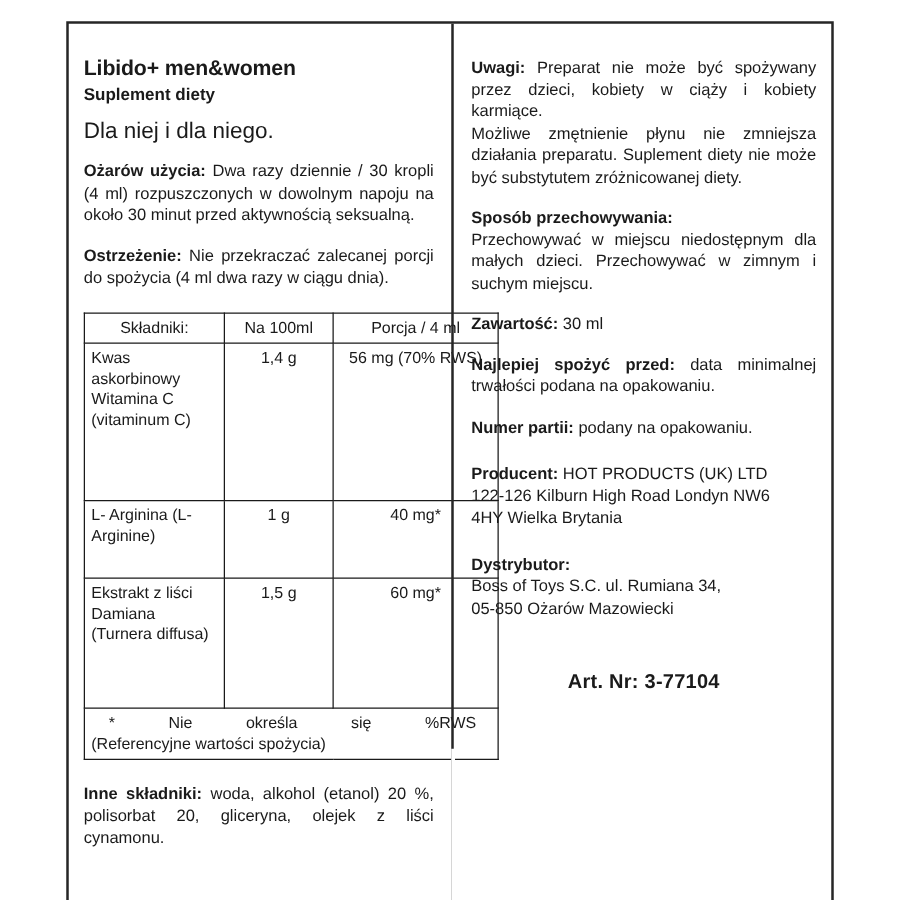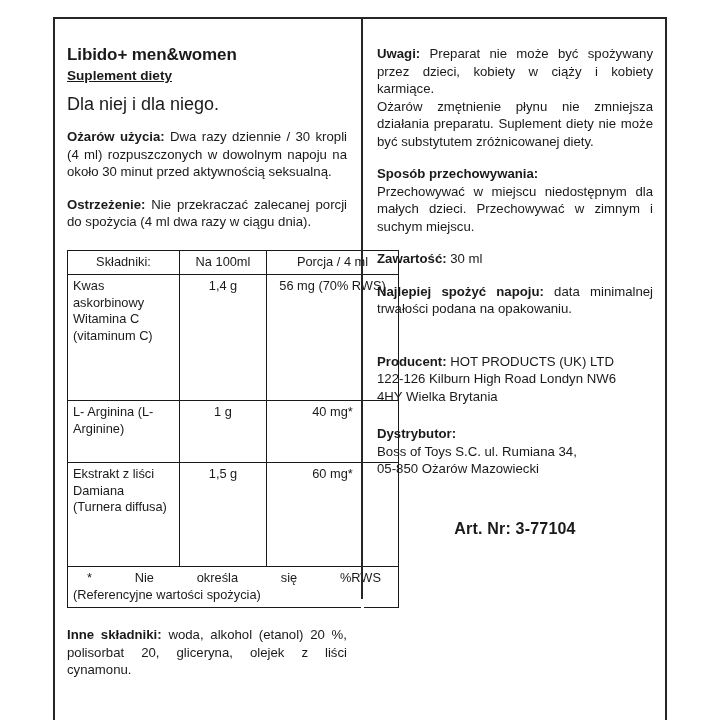--- a/index.html
+++ b/index.html
@@ -71,21 +71,20 @@
     font-weight: bold;
     line-height: 20px;
     margin: 0;
     letter-spacing: -0.1px;
   }
   .subtitle {
     font-size: 13.6px;
     font-weight: bold;
     line-height: 17px;
     margin: 2px 0 12px 0;
-    text-decoration: underline;
   }
   .tagline {
     font-size: 18px;
     line-height: 17px;
     margin: 1px 0 0 0;
   }
 
   
   .nutri-wrap { margin-top: 19px; }
   table.nutri {
@@ -193,37 +192,38 @@
       </div>
 
       <p class="other-ing"><b class="b">Inne składniki:</b><span> woda, alkohol (etanol) 20 %,  polisorbat 20, gliceryna, olejek z liści cynamonu.</span></p>
 
     </div>
 
     <div class="col col-right">
 
       <p><b class="b">Uwagi:</b><span> Preparat nie może być spożywany przez dzieci, kobiety w ciąży i kobiety karmiące.</span></p>
 
-      <p>Ożarów zmętnienie płynu nie zmniejsza działania preparatu. Suplement diety nie może być substytutem zróżnicowanej diety.</p>
+      <p>Możliwe zmętnienie płynu nie zmniejsza działania preparatu. Suplement diety nie może być substytutem zróżnicowanej diety.</p>
 
       <div class="gap"></div>
 
       <p class="b">Sposób przechowywania:</p>
       <p>Przechowywać w miejscu niedostępnym dla małych dzieci. Przechowywać w zimnym i suchym miejscu.</p>
 
       <div class="gap"></div>
 
       <p><b class="b">Zawartość:</b><span> 30 ml</span></p>
 
       <div class="gap"></div>
 
-      <p><b class="b">Najlepiej spożyć napoju:</b><span> data minimalnej trwałości podana na opakowaniu.</span></p>
-
-      <div class="gap"></div>
-
+      <p><b class="b">Najlepiej spożyć przed:</b><span> data minimalnej trwałości podana na opakowaniu.</span></p>
+
+      <div class="gap"></div>
+
+      <p><b class="b">Numer partii:</b><span> podany na opakowaniu.</span></p>
 
       <div class="gap-lg"></div>
 
       <p class="centered"><b class="b">Producent:</b><span> HOT PRODUCTS (UK) LTD</span></p>
       <p class="centered">122-126 Kilburn High Road Londyn NW6</p>
       <p class="centered">4HY Wielka Brytania</p>
 
       <div class="gap-lg"></div>
 
       <p class="centered b">Dystrybutor:</p>

